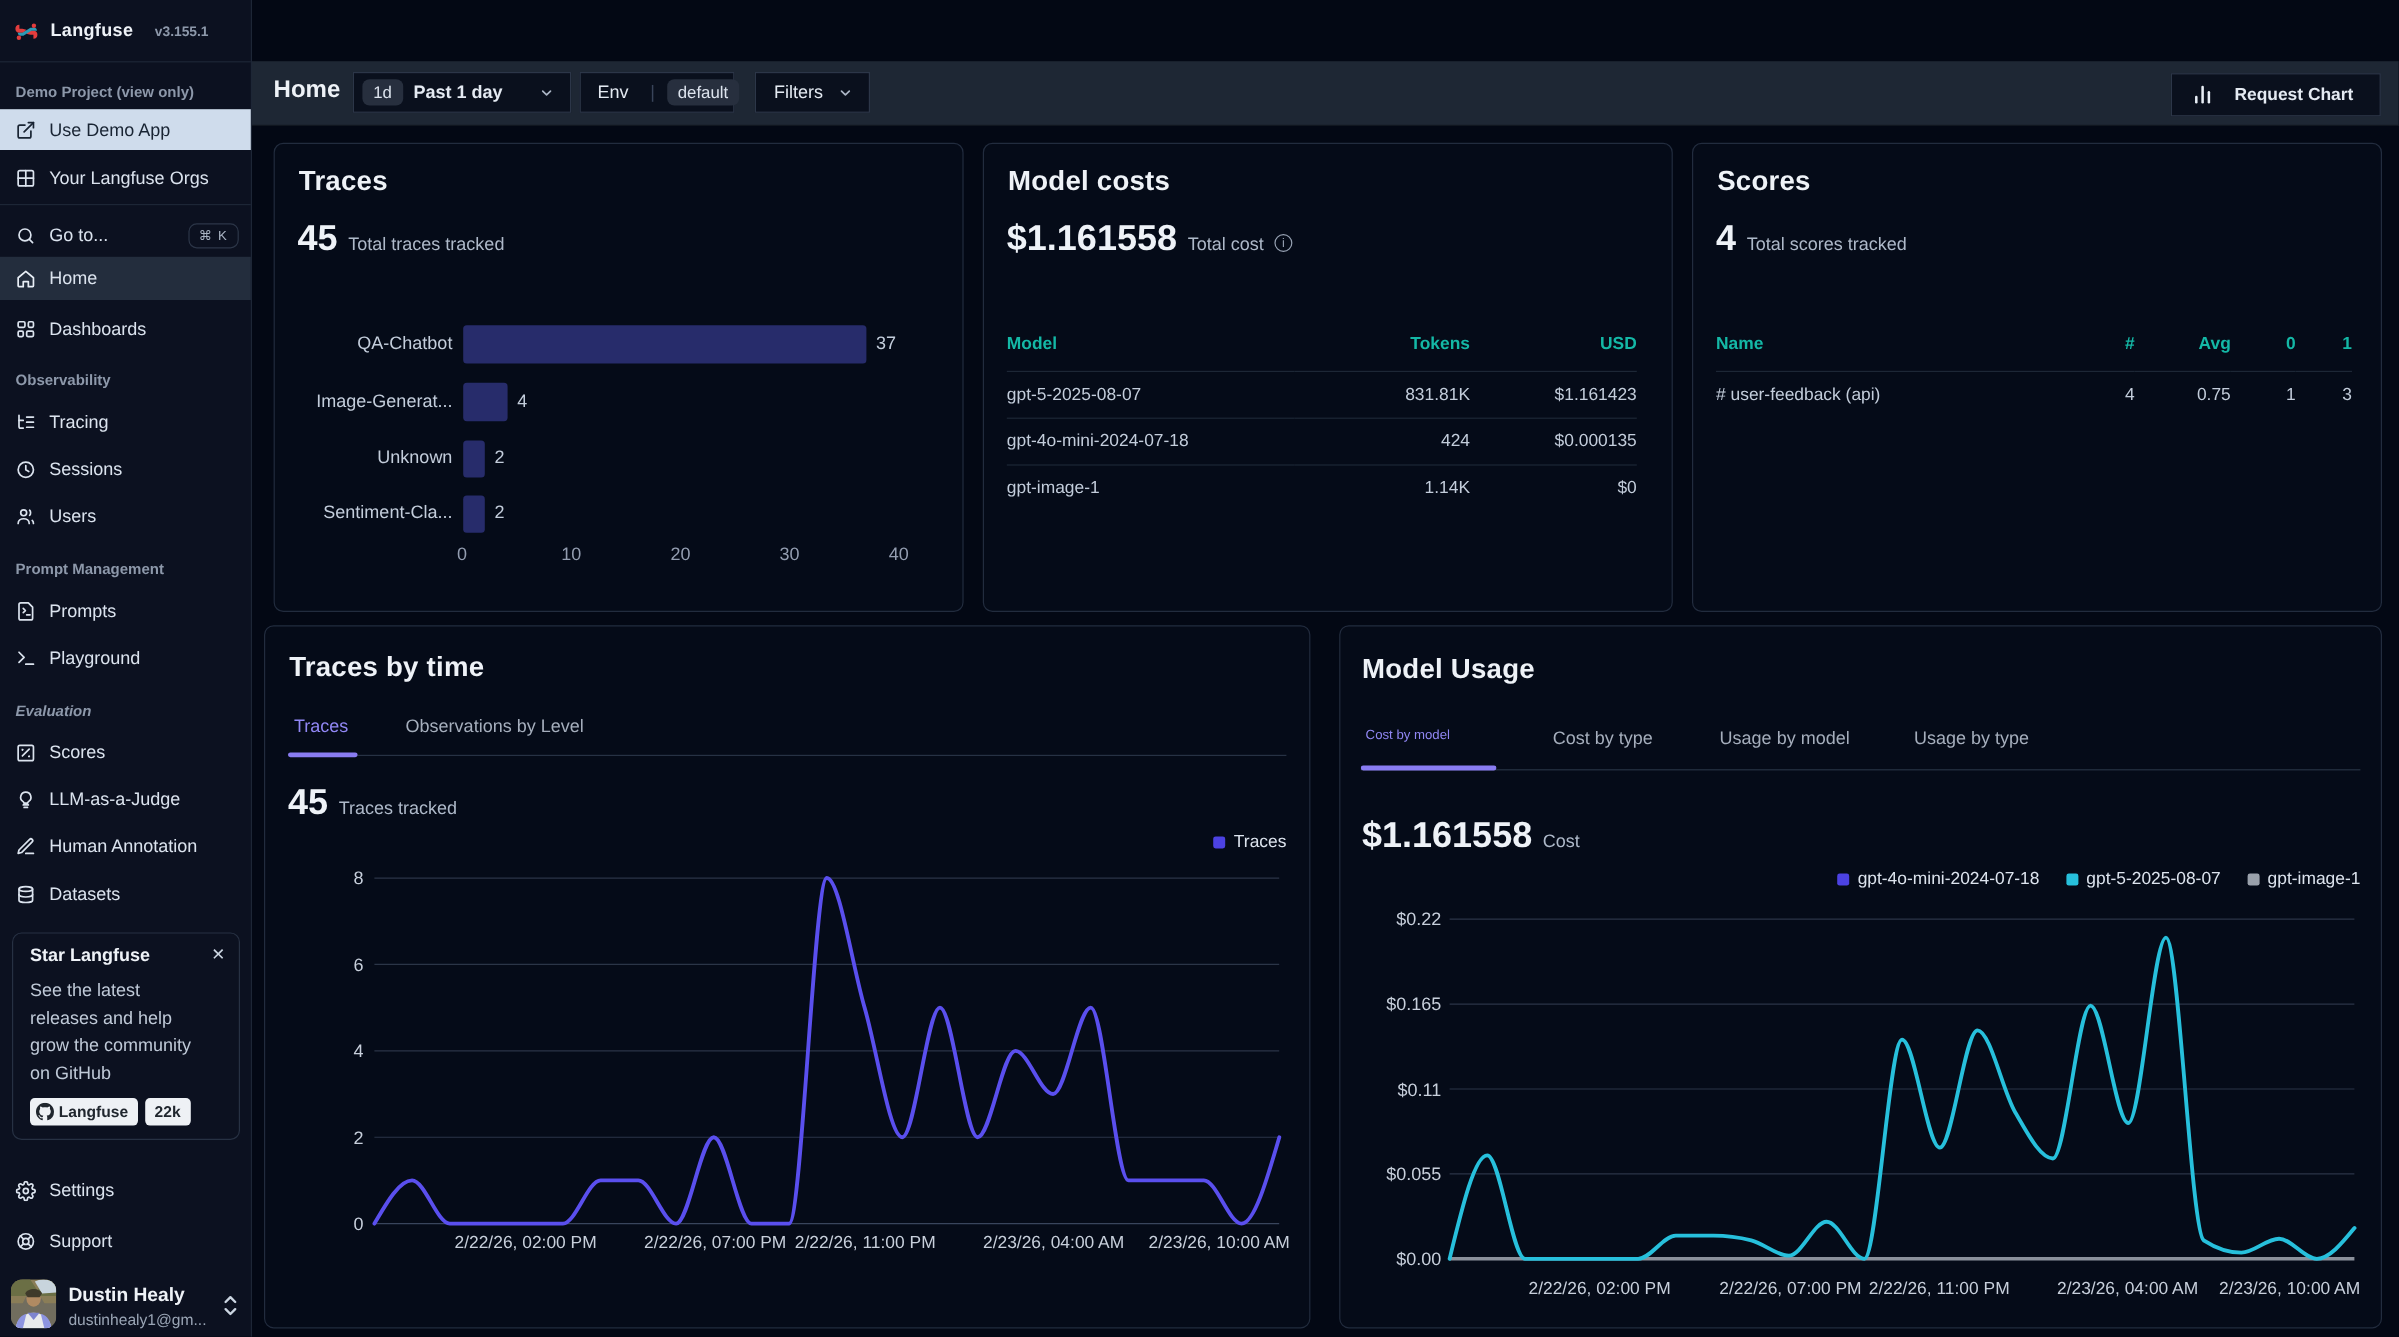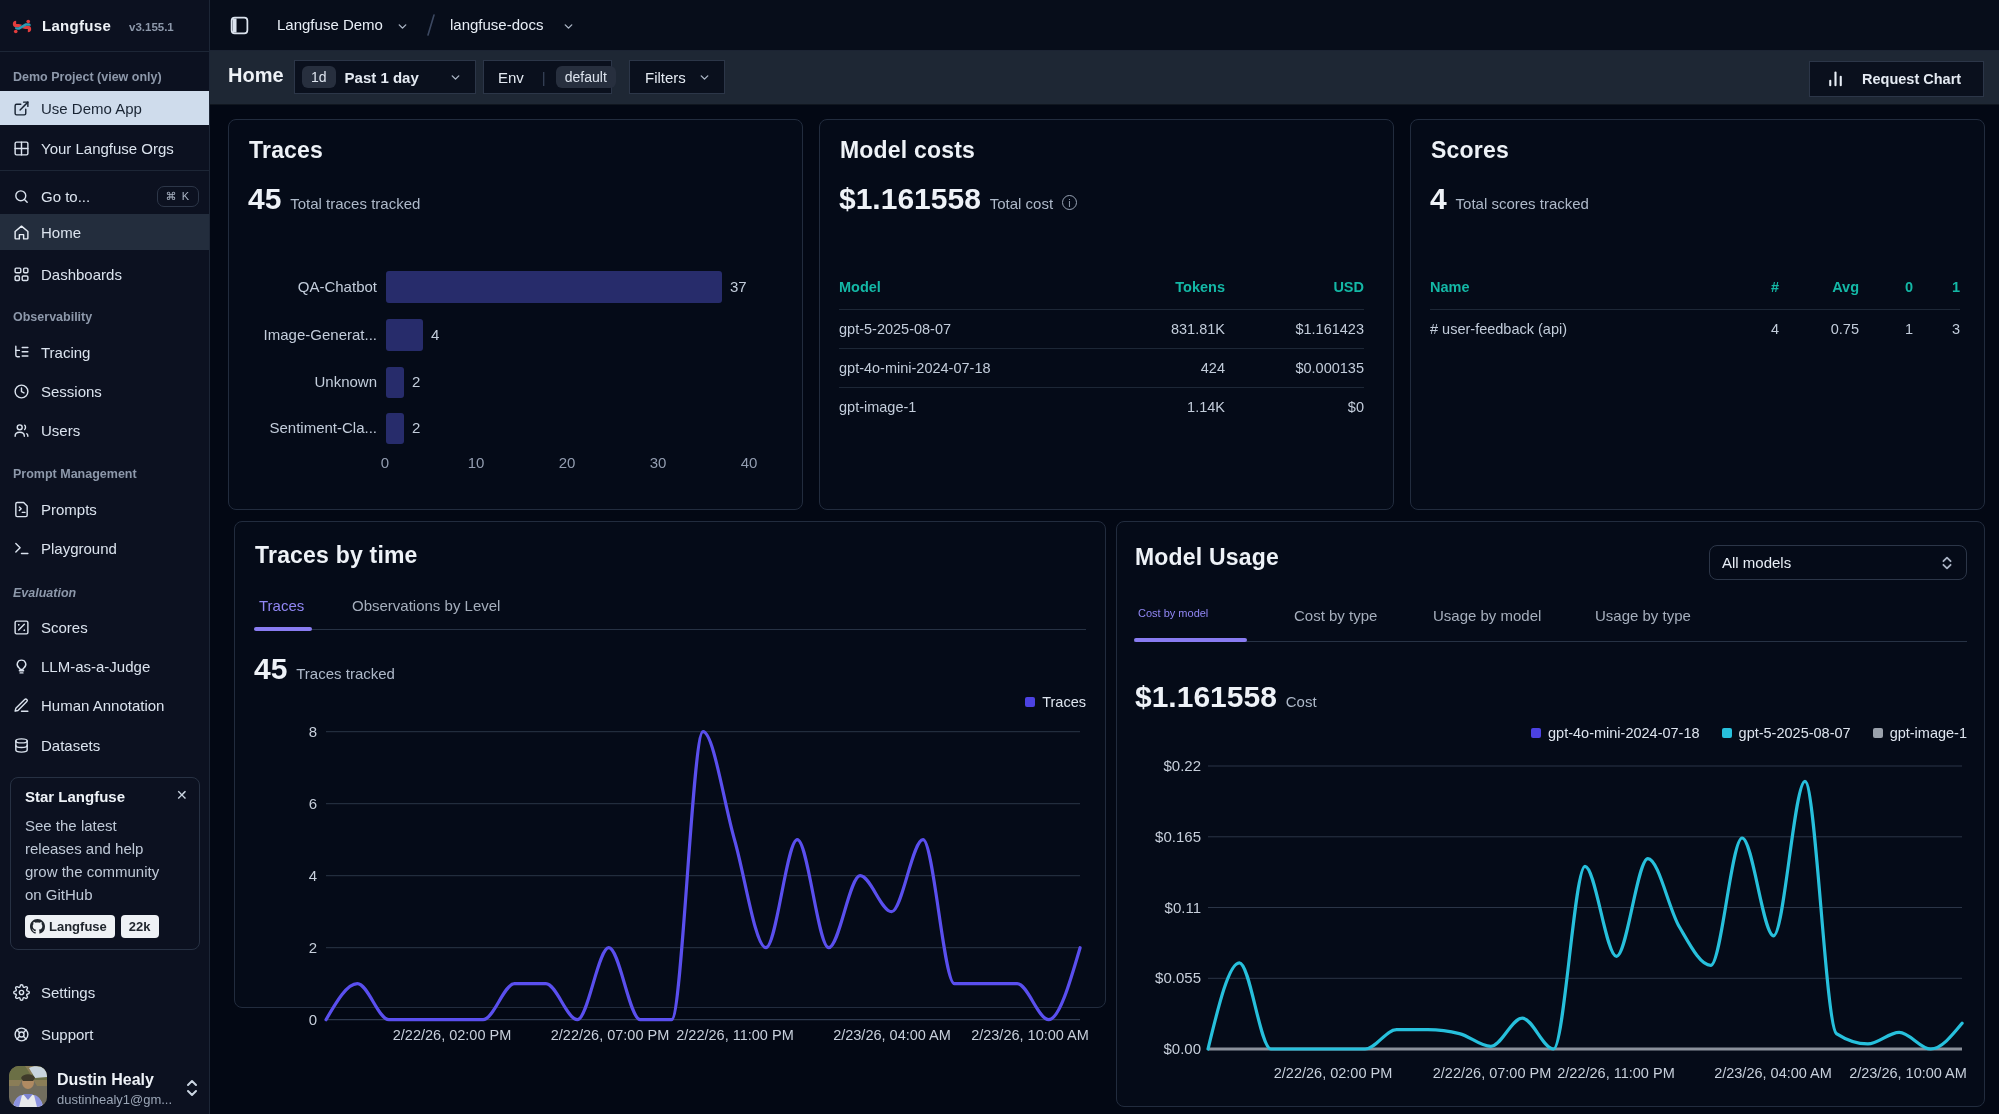--- a/index.html
+++ b/index.html
@@ -28,37 +28,20 @@
 table.dt .r { text-align:right; }
 table.dt tbody tr { border-top:1px solid #1d2736; }
 .tab-active { color:#9187f4; font-weight:500; }
 .tab-idle { color:#a5aebc; font-weight:500; }
 .axis { font-size:14.5px; fill:#c7cfdb; }
 .axmut { font-size:15px; fill:#c7cfdb; }
 </style>
 </head>
 <body>
 <div id="root">
-  <div id="topbar">
-    <svg class="abs" style="left:19px;top:15px;" width="21" height="21" viewBox="0 0 24 24">
-        <rect x="3" y="3" width="18" height="18" rx="3.5" fill="none" stroke="#dbe3ee" stroke-width="2"></rect>
-        <path d="M4.2 5.5c0-.8.6-1.4 1.4-1.4h3v15.8h-3c-.8 0-1.4-.6-1.4-1.4Z" fill="#dbe3ee"></path>
-      </svg>
-    <span class="abs" style="left:67px;top:16px;font-size:15px;font-weight:500;color:#e8eef6;">Langfuse Demo</span>
-    <svg class="abs" style="left:186px;top:20px;" width="13" height="13" viewBox="0 0 24 24" fill="none" stroke="#aab4c4" stroke-width="2.6" stroke-linecap="round" stroke-linejoin="round">
-        <path d="m6 9 6 6 6-6"></path>
-      </svg>
-    <svg class="abs" style="left:211px;top:13px;" width="20" height="24" viewBox="0 0 20 24">
-        <path d="M13 2 7 22" stroke="#3c4861" stroke-width="1.6" stroke-linecap="round"></path>
-      </svg>
-    <span class="abs" style="left:240px;top:16px;font-size:15px;font-weight:500;color:#e8eef6;">langfuse-docs</span>
-    <svg class="abs" style="left:352px;top:20px;" width="13" height="13" viewBox="0 0 24 24" fill="none" stroke="#aab4c4" stroke-width="2.6" stroke-linecap="round" stroke-linejoin="round">
-        <path d="m6 9 6 6 6-6"></path>
-      </svg>
-  </div>
   <div id="toolbar">
     <span class="abs" style="left:18px;top:13px;font-size:20px;font-weight:700;color:#eef2f7;">Home</span>
     <div class="ctl" style="left:84px;width:182px;padding:0 13px 0 7px;">
       <span class="chip">1d</span>
       <span style="margin-left:9px;font-weight:600;">Past 1 day</span>
       <svg style="margin-left:auto;" width="13" height="13" viewBox="0 0 24 24" fill="none" stroke="#aab4c4" stroke-width="2.6" stroke-linecap="round" stroke-linejoin="round">
           <path d="m6 9 6 6 6-6"></path>
         </svg>
     </div>
     <div class="ctl" style="left:273px;width:129px;padding:0 10px 0 14px;">
@@ -326,21 +309,21 @@
               <td># user-feedback (api)</td>
               <td class="r">4</td>
               <td class="r">0.75</td>
               <td class="r">1</td>
               <td class="r">3</td>
             </tr>
         </tbody>
       </table>
     </div>
   </div>
-  <div class="card" id="card4" style="left:234px; top:521px; width:872px; height:487px;">
+  <div class="card" id="card4" style="left:220px; top:521px; width:872px; height:586px;">
     <div class="ctitle" style="top:20px;">Traces by time</div>
     <div class="abs tab-active" style="left:24px;top:75px;font-size:15px;">Traces</div>
     <div class="abs tab-idle" style="left:117px;top:75px;font-size:15px;">Observations by Level</div>
     <div class="abs" style="left:19px;top:107px;width:832px;border-top:1px solid #273244;"></div>
     <div class="abs" style="left:19px;top:105px;width:58px;height:3.5px;background:#897cf1;border-radius:2px;"></div>
     <div class="abs" style="left:19px;top:130px;"><span class="bignum">45</span>&nbsp;&nbsp;<span class="subtx">Traces tracked</span></div>
     <div class="abs" style="left:663px;top:172px;width:188px;display:flex;align-items:center;justify-content:flex-end;font-size:14.5px;color:#dde4ee;">
       <span style="width:10px;height:10px;background:#4c42e2;border-radius:2px;margin-right:7px;"></span>Traces</div>
     <svg class="abs" style="left:0;top:0;" width="872" height="586" viewBox="0 0 872 586">
       <g stroke="#2b3547" stroke-width="1">
@@ -362,26 +345,20 @@
         <text x="375" y="518">2/22/26, 07:00 PM</text>
         <text x="500" y="518">2/22/26, 11:00 PM</text>
         <text x="657" y="518">2/23/26, 04:00 AM</text>
         <text x="795" y="518">2/23/26, 10:00 AM</text>
       </g>
       <path d="M91.0,497.7C101.5,479.7,111.9,461.7,122.4,461.7C132.9,461.7,143.4,497.7,153.8,497.7C164.3,497.7,174.8,497.7,185.3,497.7C195.7,497.7,206.2,497.7,216.7,497.7C227.2,497.7,237.6,497.7,248.1,497.7C258.6,497.7,269.0,461.7,279.5,461.7C290.0,461.7,300.5,461.7,310.9,461.7C321.4,461.7,331.9,497.7,342.4,497.7C352.8,497.7,363.3,425.7,373.8,425.7C384.3,425.7,394.7,497.7,405.2,497.7C415.7,497.7,426.1,497.7,436.6,497.7C447.1,497.7,457.6,209.7,468.0,209.7C478.5,209.7,489.0,281.7,499.5,317.7C509.9,353.7,520.4,425.7,530.9,425.7C541.4,425.7,551.8,317.7,562.3,317.7C572.8,317.7,583.2,425.7,593.7,425.7C604.2,425.7,614.7,353.7,625.1,353.7C635.6,353.7,646.1,389.7,656.6,389.7C667.0,389.7,677.5,317.7,688.0,317.7C698.5,317.7,708.9,461.7,719.4,461.7C729.9,461.7,740.3,461.7,750.8,461.7C761.3,461.7,771.8,461.7,782.2,461.7C792.7,461.7,803.2,497.7,813.7,497.7C824.1,497.7,834.6,461.7,845.1,425.7" fill="none" stroke="#5a4fee" stroke-width="3.2" stroke-linecap="round"></path>
     </svg>
   </div>
   <div class="card" id="card5" style="left:1116px; top:521px; width:869px; height:586px;">
     <div class="ctitle" style="left:18px;top:22px;">Model Usage</div>
-    <div class="abs" style="left:592px;top:23px;width:258px;height:35px;border:1px solid #2c3648;border-radius:8px;display:flex;align-items:center;padding:0 12px;font-size:15px;font-weight:500;color:#e8eef6;">All models
-      <svg style="margin-left:auto;" width="14" height="18" viewBox="0 0 14 20" fill="none" stroke="#aab4c4" stroke-width="2" stroke-linecap="round" stroke-linejoin="round">
-          <path d="m3 8 4-4 4 4"></path>
-          <path d="m3 12 4 4 4-4"></path>
-        </svg>
-    </div>
     <div class="abs tab-active" style="left:21px;top:85px;font-size:11px;">Cost by model</div>
     <div class="abs tab-idle" style="left:177px;top:85px;font-size:15px;">Cost by type</div>
     <div class="abs tab-idle" style="left:316px;top:85px;font-size:15px;">Usage by model</div>
     <div class="abs tab-idle" style="left:478px;top:85px;font-size:15px;">Usage by type</div>
     <div class="abs" style="left:17px;top:119px;width:833px;border-top:1px solid #273244;"></div>
     <div class="abs" style="left:17px;top:116px;width:113px;height:3.5px;background:#897cf1;border-radius:2px;"></div>
     <div class="abs" style="left:18px;top:158px;"><span class="bignum">$1.161558</span>&nbsp;&nbsp;<span class="subtx">Cost</span></div>
     <div class="abs" style="left:350px;top:203px;width:500px;display:flex;align-items:center;justify-content:flex-end;font-size:14.5px;color:#dde4ee;">
       <span style="width:10px;height:10px;background:#4c42e2;border-radius:2px;margin-right:7px;"></span>gpt-4o-mini-2024-07-18
       <span style="width:10px;height:10px;background:#27c0dc;border-radius:2px;margin:0 7px 0 22px;"></span>gpt-5-2025-08-07

